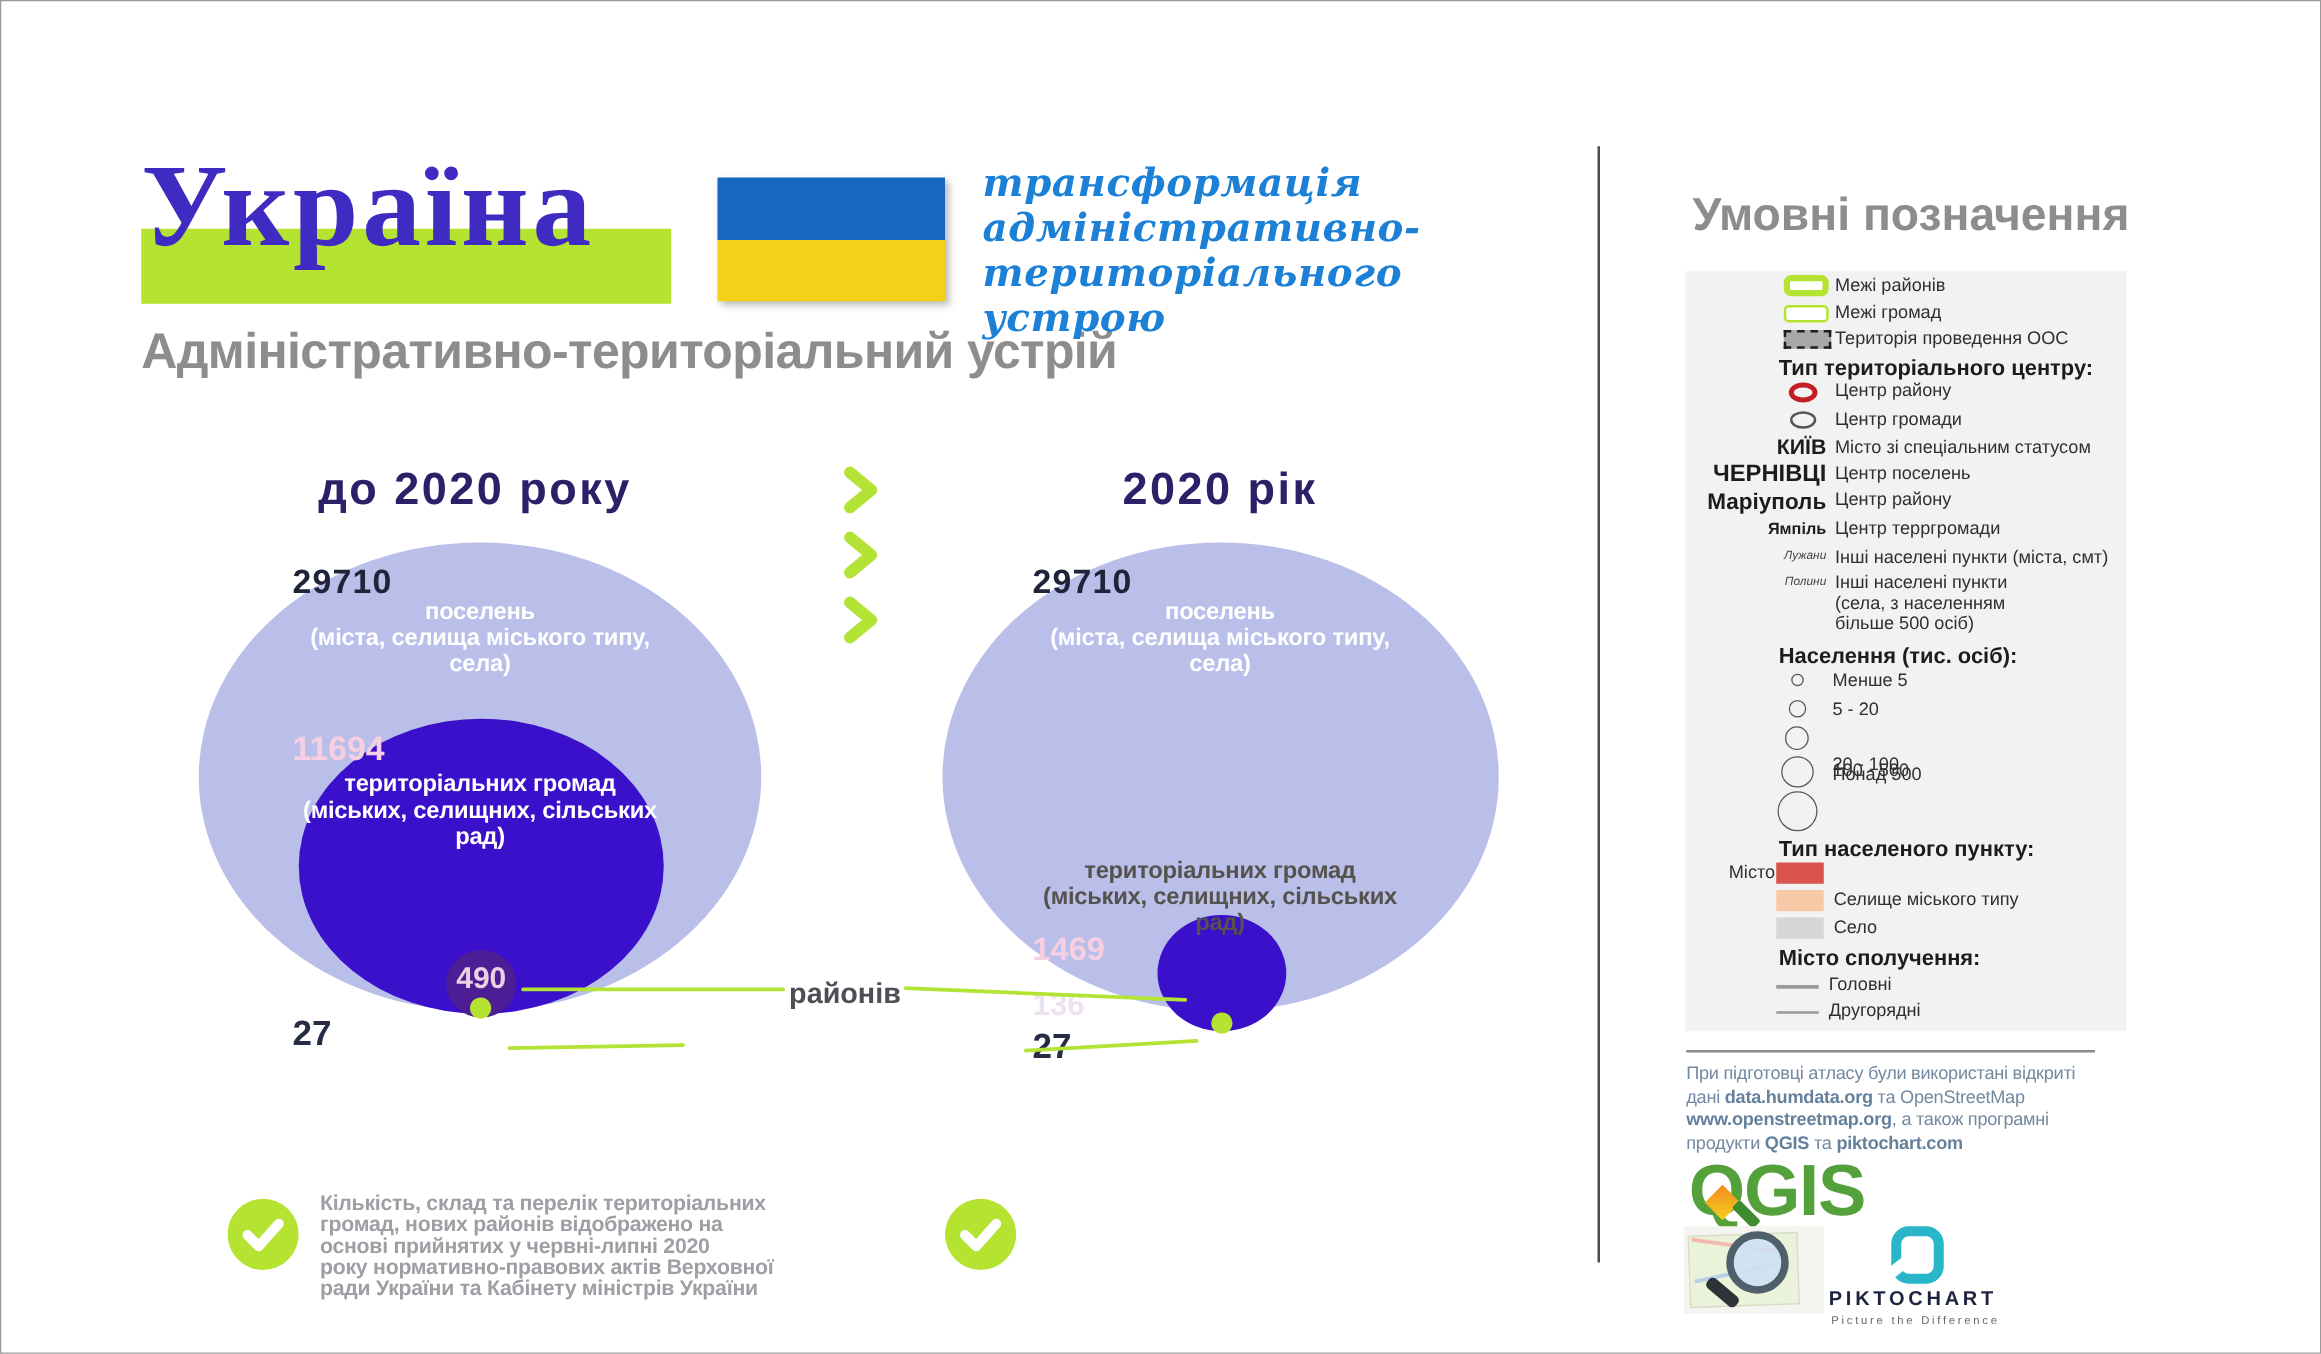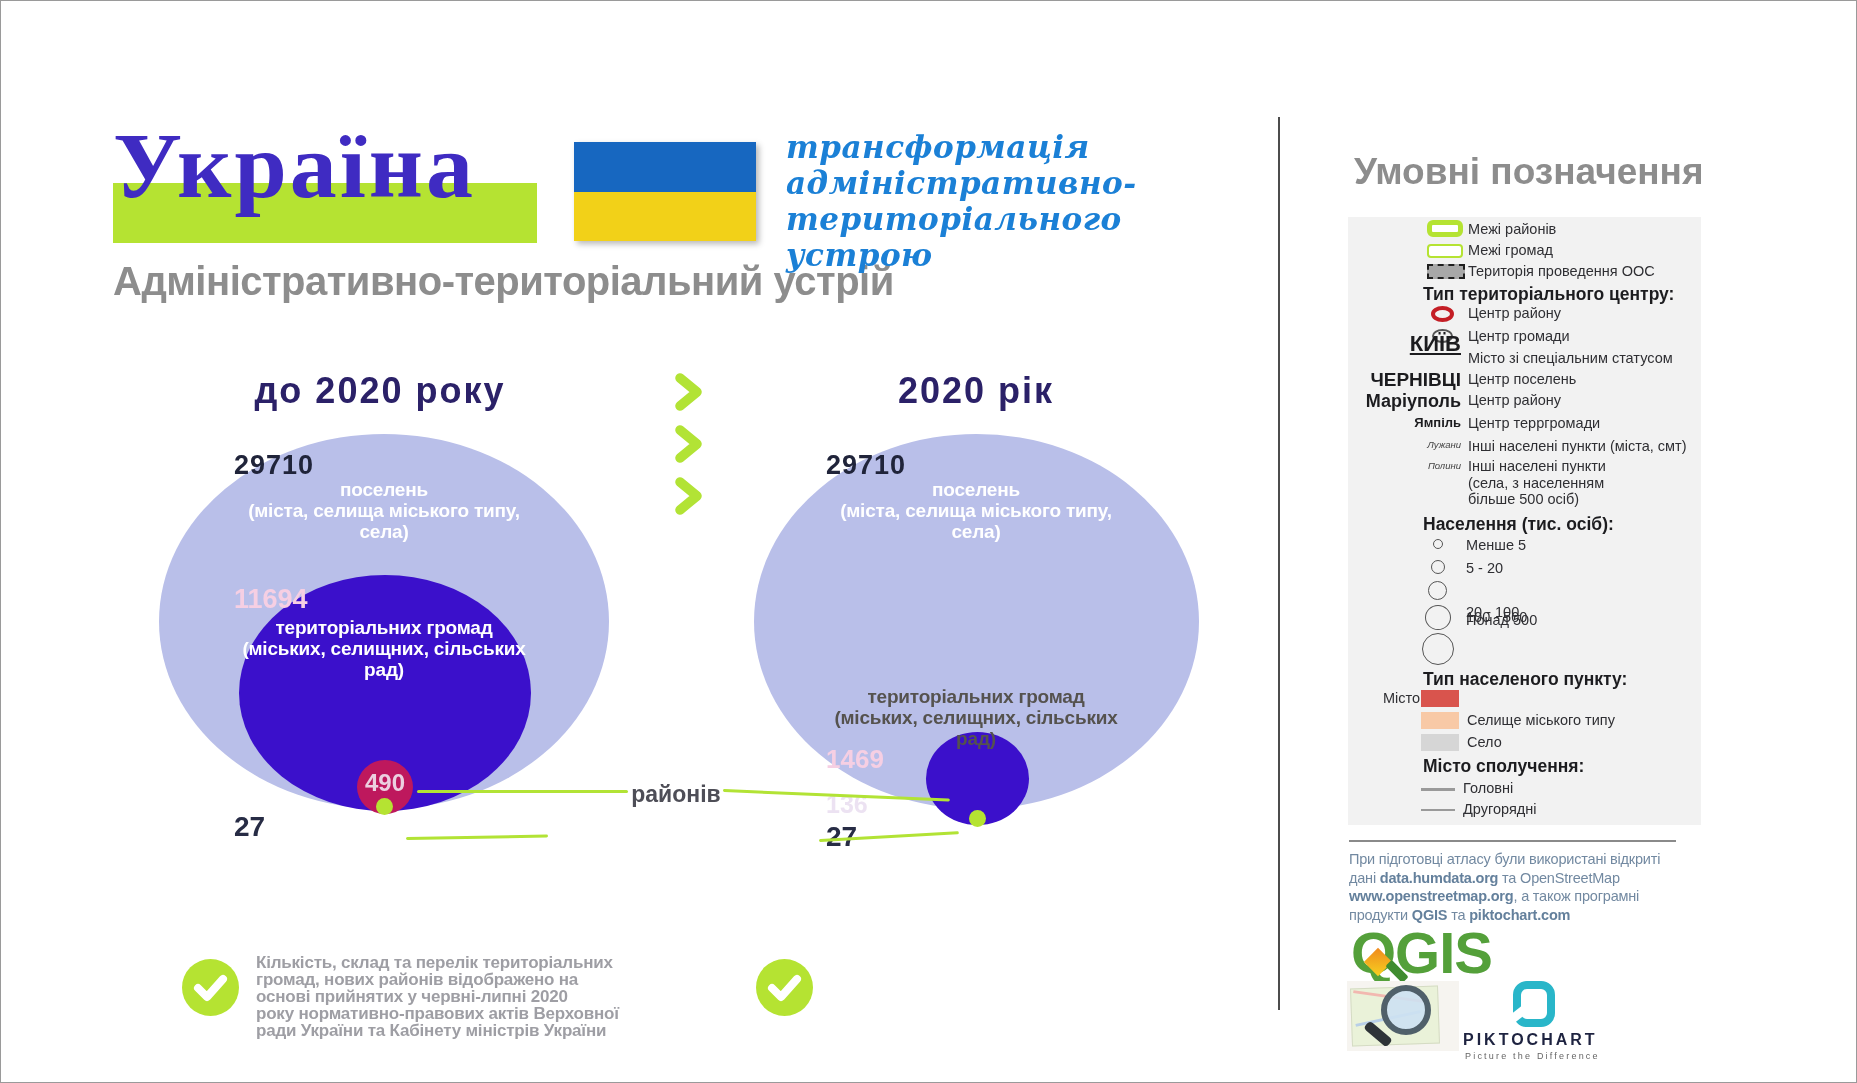--- a/index.html
+++ b/index.html
@@ -24,21 +24,21 @@
   .chv1{top:372px}.chv2{top:424px}.chv3{top:476px}
 
   
   .ellipse{position:absolute;border-radius:50%}
   .lav{background:#b9bfe9}
   .vio{background:#3b10cb}
   .big-l{left:158px;top:433px;width:450px;height:375px}
   .big-r{left:753px;top:433px;width:445px;height:375px}
   .in-l{left:238px;top:574px;width:292px;height:236px}
   .in-r{left:925px;top:731px;width:103px;height:93px}
-  .slate{position:absolute;left:356px;top:759px;width:56px;height:54px;background:#be185d;border-radius:50%;text-align:center}
+  .slate{position:absolute;left:356px;top:759px;width:56px;height:54px;background:#4c1d95;border-radius:50%;text-align:center}
   .dot{position:absolute;width:17px;height:17px;background:#b5e332;border-radius:50%}
   .dot-l{left:375px;top:797px}
   .dot-r{left:968px;top:809px}
 
   
   .cnum{position:absolute;font-weight:bold;}
   .col-l{left:233px;width:300px}
   .col-r{left:825px;width:300px}
   .n-settl{top:449px;font-size:27px;color:#20243a;letter-spacing:1px}
   .wlabel{position:absolute;top:478px;font-size:19px;line-height:21px;font-weight:bold;color:#fff;white-space:pre-line;text-align:center;letter-spacing:-.2px}
@@ -77,21 +77,21 @@
   .lsample{position:absolute;left:1340px;width:120px;text-align:right;color:#1c1c1f;font-weight:bold}
 
   .sw-thick{position:absolute;left:1426px;top:219px;width:36px;height:17px;border:5px solid #b5e332;border-radius:6px;background:#fff}
   .sw-thin{position:absolute;left:1426px;top:243px;width:36px;height:14px;border:2.5px solid #b5e332;border-radius:4px;background:#fff}
   .sw-oos{position:absolute;left:1426px;top:263px;width:38px;height:15px;background:#a8a8a8;border:2.5px dashed #1f1f1f}
   .lb0{top:220px}.lb1{top:241px}.lb2{top:262px}
   .h-center{top:283px}
   .ring-red{position:absolute;left:1430px;top:305px;width:23px;height:16px;border:4.5px solid #c41e25;border-radius:50%}
   .ring-gray{position:absolute;left:1431px;top:328px;width:21px;height:14px;border:2px solid #555;border-radius:50%}
   .lc0{top:304px}.lc1{top:327px}
-  .s-kyiv{top:330px;font-size:22px;text-decoration:underline}
+  .s-kyiv{top:347px;font-size:17px;}
   .s-cher{top:368px;font-size:19px}
   .s-mari{top:390px;font-size:18px}
   .s-yamp{top:414px;font-size:13px}
   .s-luzh{top:438px;font-size:9.5px;font-style:italic;font-weight:normal;color:#444}
   .s-poly{top:459px;font-size:9.5px;font-style:italic;font-weight:normal;color:#444}
   .lc2{top:349px}.lc3{top:370px}.lc4{top:391px}.lc5{top:414px}.lc6{top:437px}
   .lc7{top:457px;white-space:pre-line;line-height:16.5px}
   .h-pop{top:513px}
   .pcirc{position:absolute;border:1.6px solid #555;border-radius:50%}
   .pc1{left:1432px;top:538px;width:10px;height:10px}

